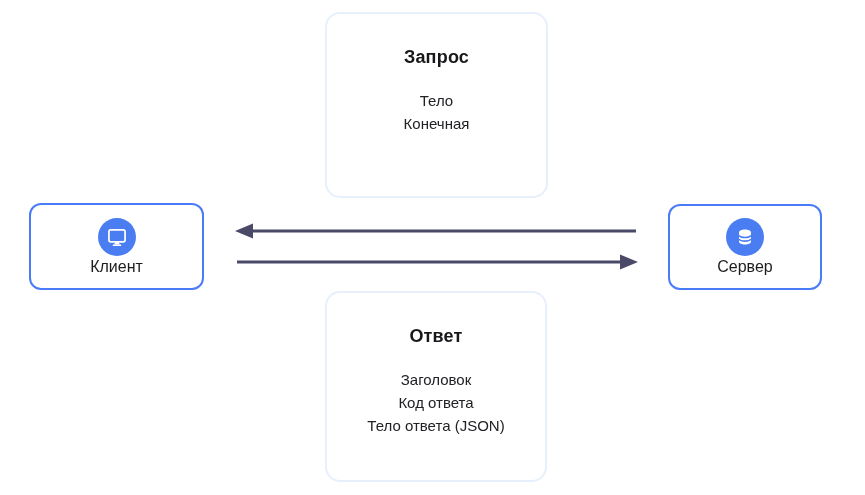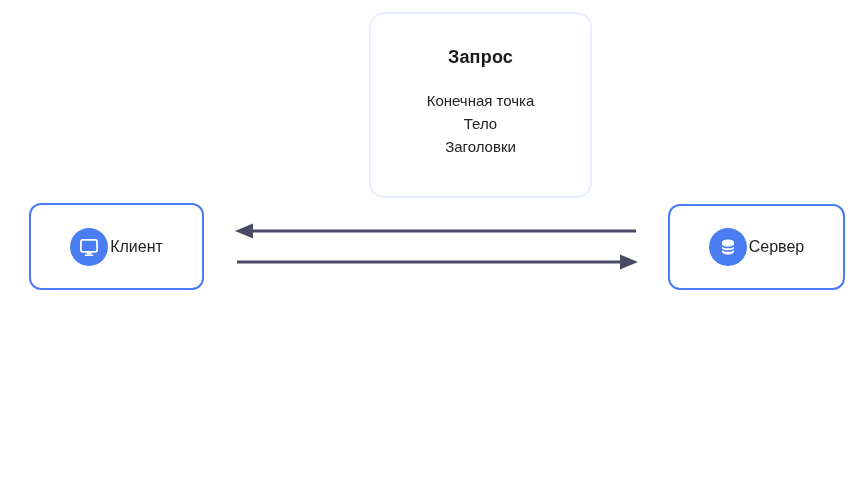--- a/index.html
+++ b/index.html
@@ -14,21 +14,20 @@
   }
 
   
   .info-card {
     position: absolute;
     box-sizing: border-box;
     background: #ffffff;
     border: 2px solid #e7eefc;
     border-radius: 15px;
     text-align: center;
-    margin-left: 44px;
   }
   .info-card.request  { left: 325px; top: 12px;  width: 223px; height: 186px; }
   .info-card.response { left: 325px; top: 291px; width: 222px; height: 191px; }
   .card-title {
     margin-top: 33px;
     font-size: 18px;
     font-weight: bold;
     color: #18181b;
     letter-spacing: 0.2px;
   }
@@ -43,23 +42,24 @@
   .node {
     position: absolute;
     box-sizing: border-box;
     background: #ffffff;
     border: 2px solid #4a7cfa;
     border-radius: 12px;
     display: flex;
     align-items: center;
     justify-content: center;
     gap: 2px;
+    flex-direction: column;
   }
   .node.client { left: 29px;  top: 203px; width: 175px; height: 87px; }
-  .node.server { left: 668px; top: 204px; width: 177px; height: 86px; }
+  .node.server { left: 668px; top: 204px; width: 154px; height: 86px; }
   .node-icon-circle {
     width: 38px;
     height: 38px;
     border-radius: 50%;
     background: #4a7df2;
     display: flex;
     align-items: center;
     justify-content: center;
     flex: 0 0 auto;
   }
@@ -78,26 +78,33 @@
   }
 </style>
 </head>
 <body>
 
 <div id="stage">
 
   <div class="info-card request">
     <div class="card-title">Запрос</div>
     <div class="card-list">
-      <div class="card-list-item">Конечная точка</div>
       <div class="card-list-item">Тело</div>
-      <div class="card-list-item">Заголовки</div>
+      <div class="card-list-item">Конечная</div>
     </div>
   </div>
 
+  <div class="info-card response">
+    <div class="card-title">Ответ</div>
+    <div class="card-list">
+      <div class="card-list-item">Заголовок</div>
+      <div class="card-list-item">Код ответа</div>
+      <div class="card-list-item">Тело ответа (JSON)</div>
+    </div>
+  </div>
 
   <div class="node client">
     <div class="node-icon-circle">
       <svg width="22" height="22" viewBox="0 0 24 24" aria-hidden="true">
         <rect x="3.2" y="4.2" width="17.6" height="13.2" rx="2" fill="none" stroke="#ffffff" stroke-width="1.9"></rect>
         <path d="M10.2 17.4 L8.9 20.3 L15.1 20.3 L13.8 17.4 Z" fill="#ffffff"></path>
         <rect x="7.2" y="20.1" width="9.6" height="1.7" rx="0.8" fill="#ffffff"></rect>
       </svg>
     </div>
     <div class="node-label">Клиент</div>

